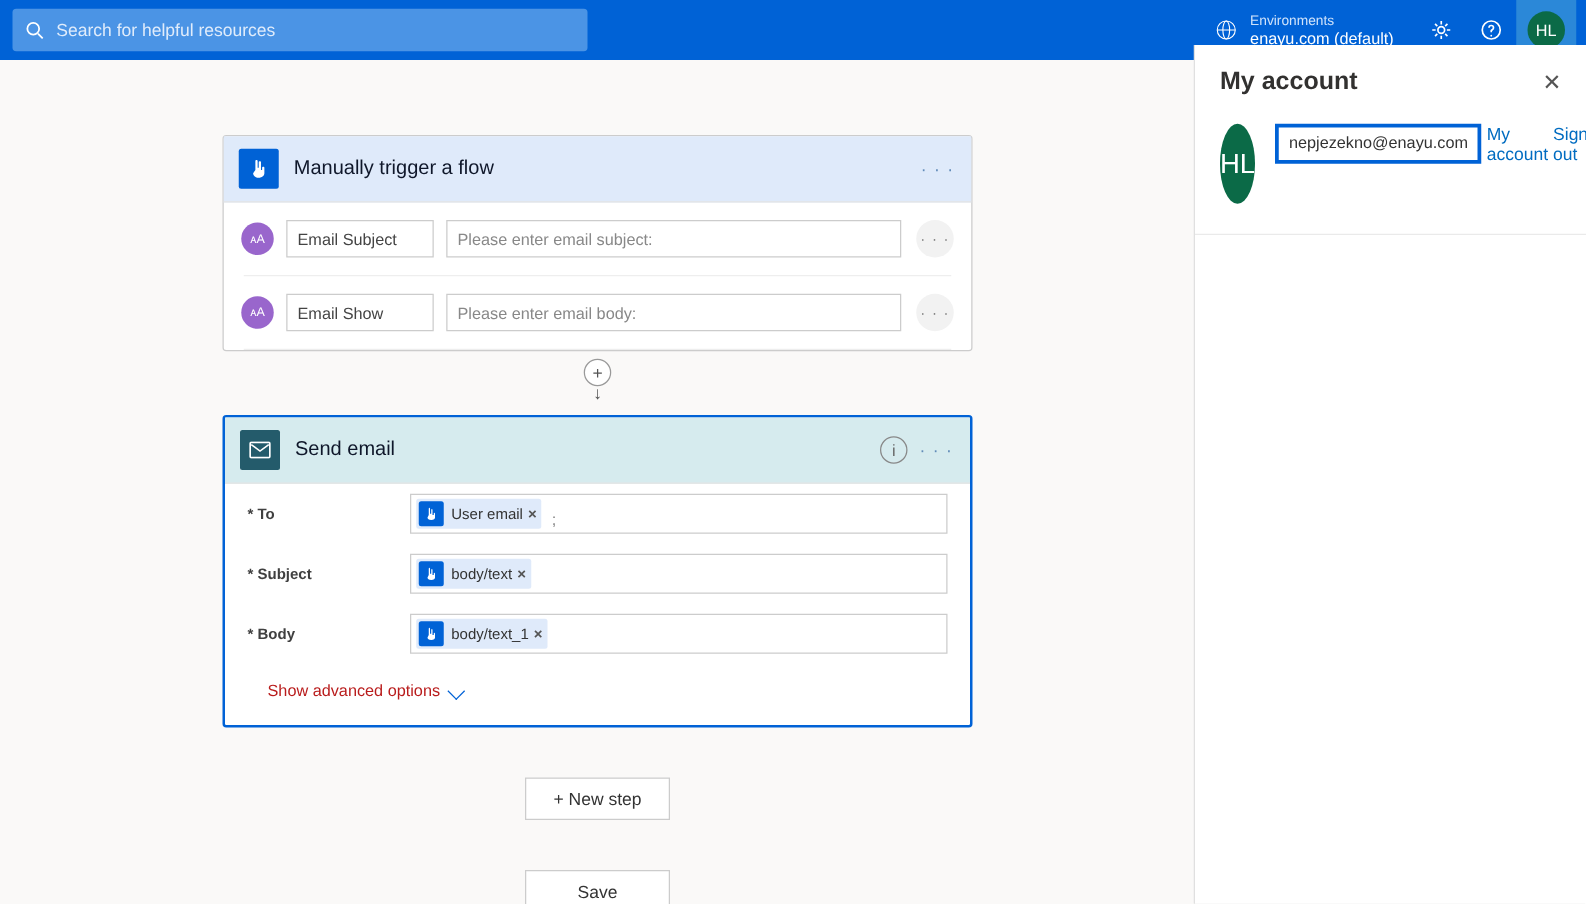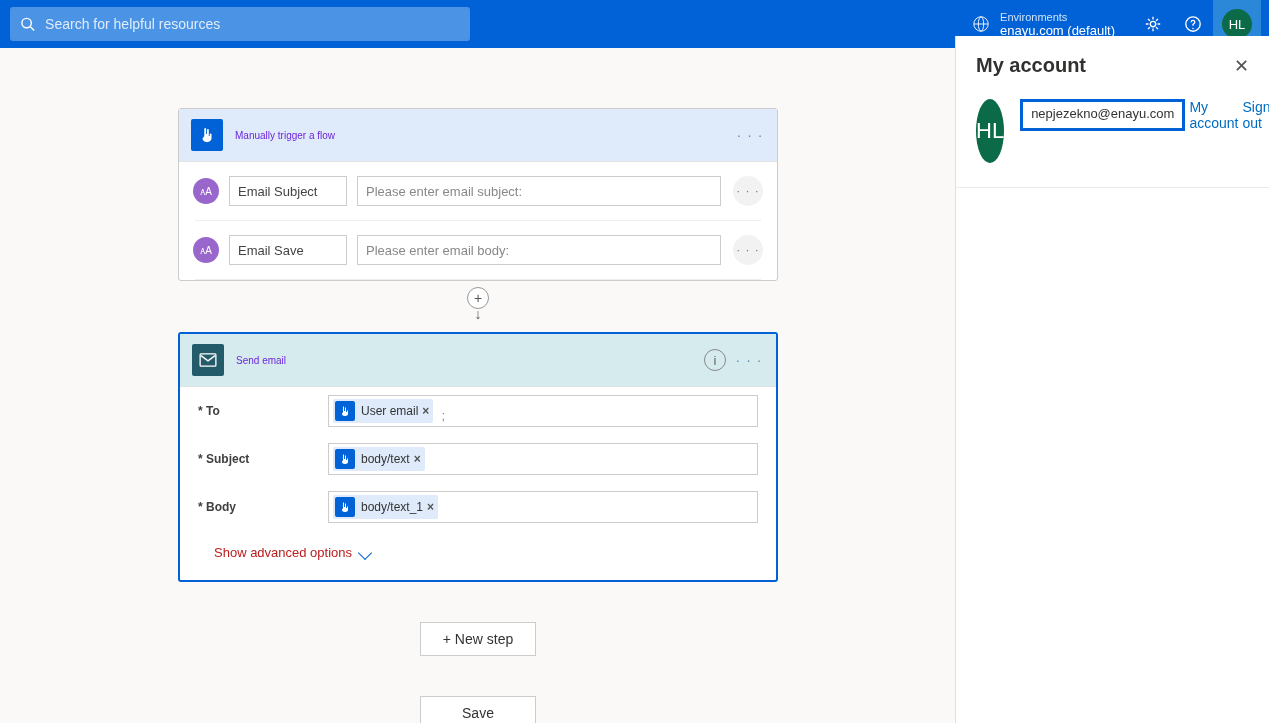--- a/index.html
+++ b/index.html
@@ -26,21 +26,21 @@
   
   .card { width: 600px; background: #fff; border: 1px solid #ccc; border-radius: 3px; }
   .card-header { display:flex; align-items:center; padding: 10px 12px; border-bottom: 1px solid #e3e3e3; }
   .card-header.blue-head { background: #dfeafa; }
   .card-header.teal-head { background: #d6ebee; }
   .card.selected { border: 2px solid #0062d6; }
   .hicon { width: 32px; height: 32px; display:flex; align-items:center; justify-content:center; margin-right: 12px; border-radius:2px; }
   .hicon.blue { background:#0062d6; }
   .hicon.teal { background:#245b6b; }
   .hicon svg { fill:#fff; }
-  .htitle { font-size: 10px; color: #6d28d9; flex: 1; }
+  .htitle { font-size: 16px; color: #0f172a; flex: 1; }
   .hact { width: 30px; height: 30px; border-radius: 50%; display:flex; align-items:center; justify-content:center; cursor:pointer; color:#666; }
   .hact.info { border:1px solid #888; width:22px; height:22px; font-size:13px; margin-right:8px;}
   .dots::after { content: "· · ·"; letter-spacing:1px; font-size:14px; color:#618bb8; }
   
   .param-row { display:flex; align-items:center; padding: 14px 14px; }
   .purple-badge { width: 26px; height: 26px; border-radius:50%; background:#9966cc; color:#fff; font-size:10px; display:flex; align-items:center; justify-content:center; margin-right:10px;}
   .param-name-box { border:1px solid #ccc; width:118px; height:30px; font-size:13px; display:flex; align-items:center; padding:0 8px; color:#444; }
   .param-value-box { border:1px solid #ccc; flex:1; height:30px; font-size:13px; display:flex; align-items:center; padding:0 8px; color:#888; margin-left:10px;}
   .round-more { width:30px; height:30px; border-radius:50%; background:#f2f2f2; display:flex; align-items:center; justify-content:center; margin-left:12px; cursor:pointer;}
   .round-more::after { content:"· · ·"; font-size:12px; color:#777; letter-spacing:1px;}
@@ -134,21 +134,21 @@
 
     <div class="param-row">
       <div class="purple-badge">‎ᴀA</div>
       <div class="param-name-box">Email Subject</div>
       <div class="param-value-box">Please enter email subject:</div>
       <div class="round-more"></div>
     </div>
     <div style="border-top:1px solid #eee; margin:0 16px;"></div>
     <div class="param-row">
       <div class="purple-badge">‎ᴀA</div>
-      <div class="param-name-box">Email Save</div>
+      <div class="param-name-box">Email Show</div>
       <div class="param-value-box">Please enter email body:</div>
       <div class="round-more"></div>
     </div>
     <div style="border-top:1px solid #eee; margin:0 16px;"></div>
   </div>
 
   <div class="connector">
     <div class="plus-circle">+</div>
     <div class="arrow">↓</div>
   </div>

